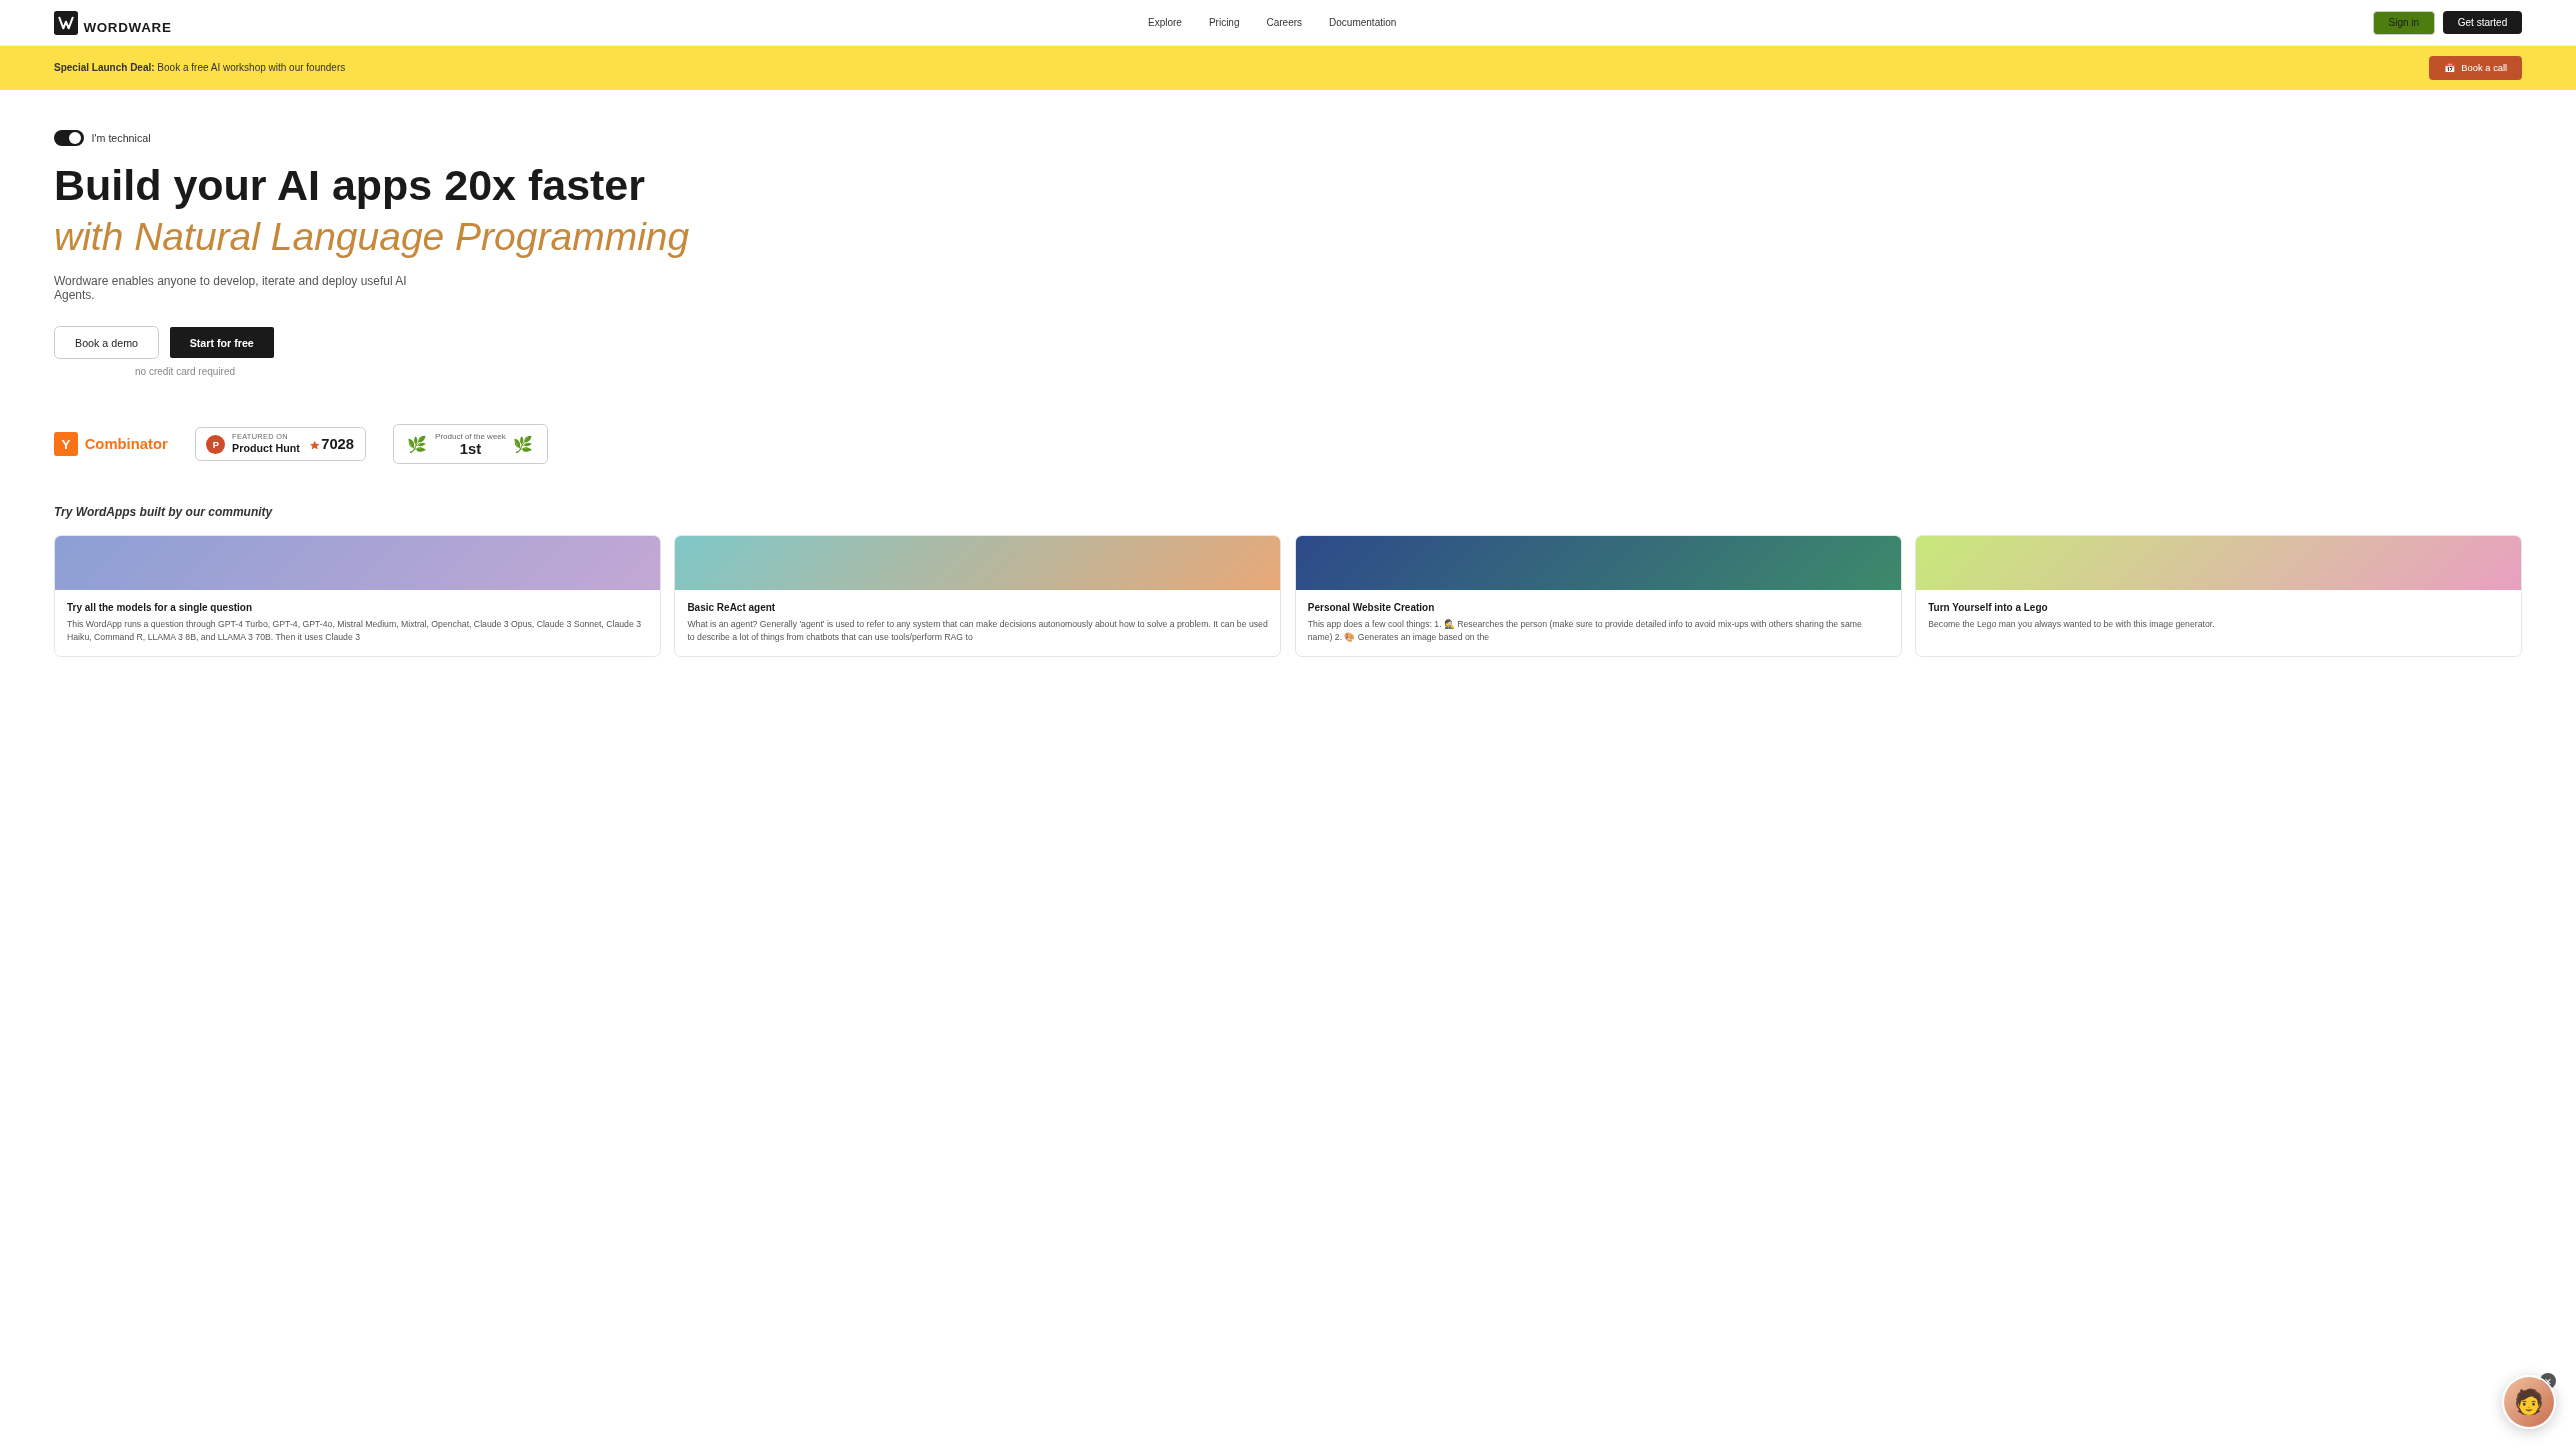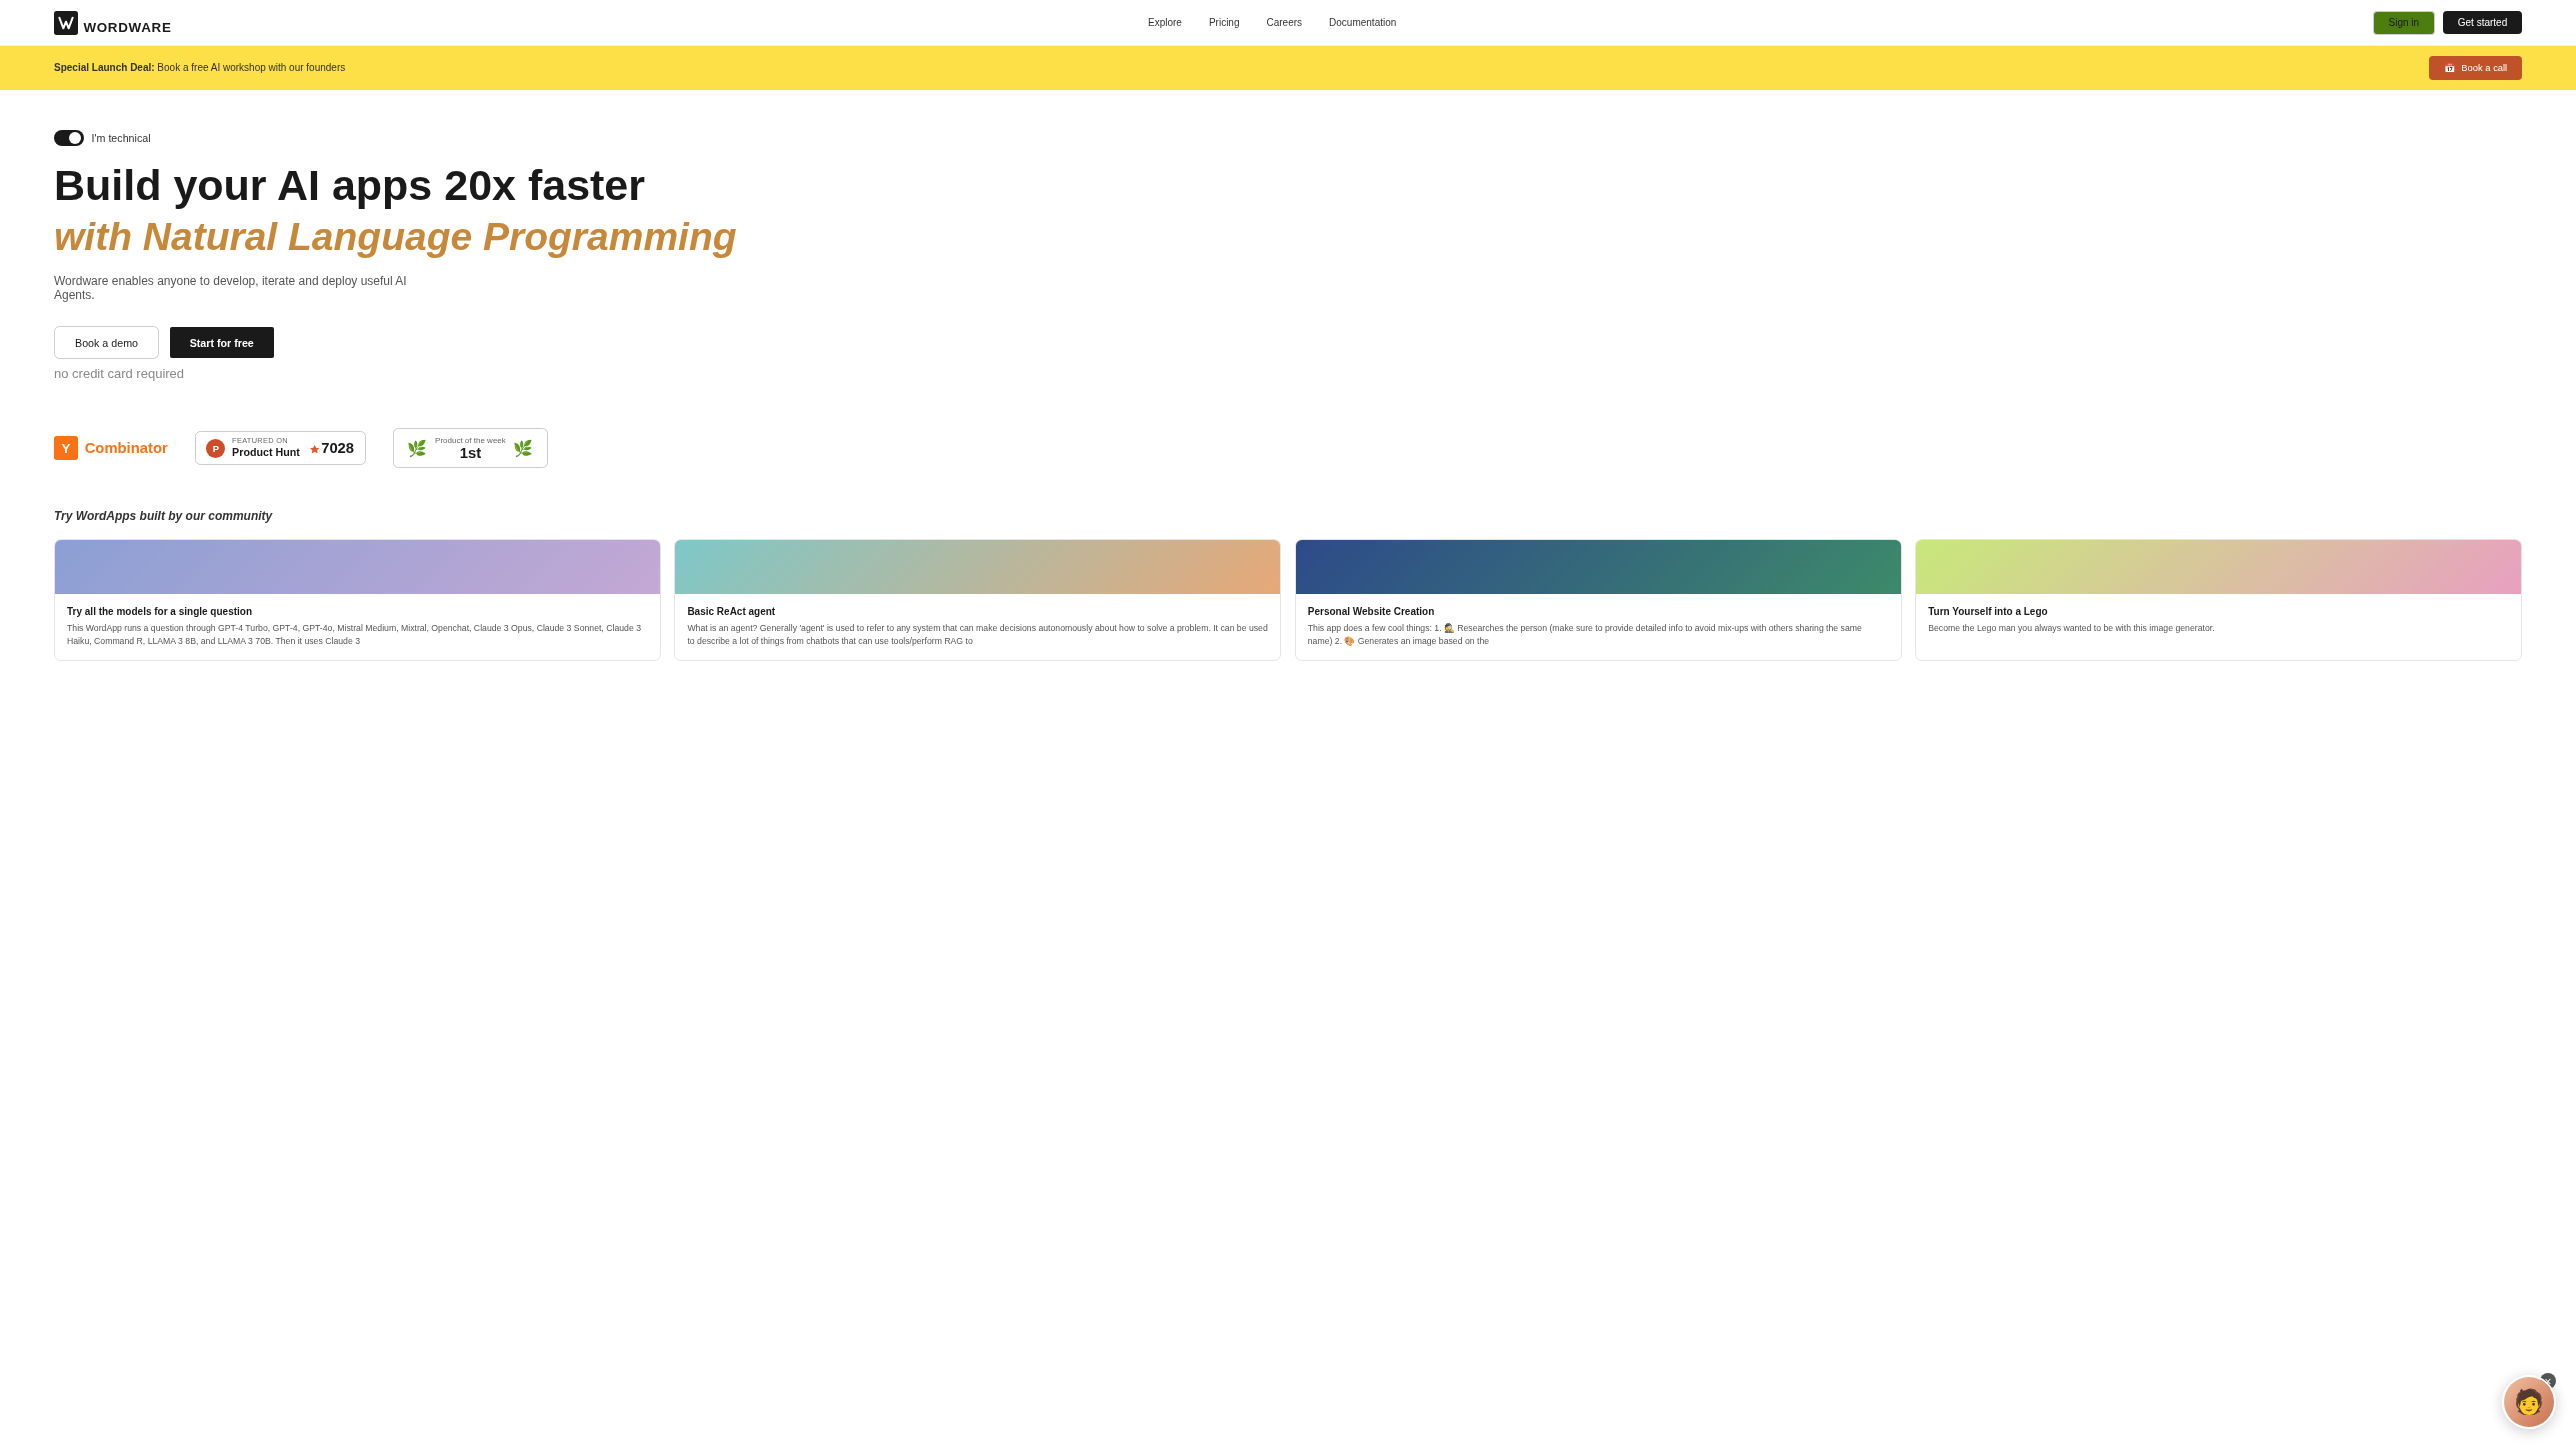--- a/index.html
+++ b/index.html
@@ -128,21 +128,21 @@
     }
     .hero-title {
       font-size: 43px;
       font-weight: 800;
       line-height: 1.1;
       color: #1a1a1a;
       margin-bottom: 5.4px;
     }
     .hero-subtitle {
       font-size: 39px;
-      font-weight: 700;
+      font-weight: 400;
       font-style: italic;
       color: #c8883a;
       margin-bottom: 13.4px;
       line-height: 1.2;
     }
     .hero-desc {
       font-size: 12px;
       color: #555;
       margin-bottom: 24px;
       max-width: 389px;
@@ -167,22 +167,23 @@
       background: #1a1a1a;
       color: #fff;
       border: none;
       padding: 9.4px 20px;
       border-radius: 2px;
       font-size: 10.7px;
       cursor: pointer;
       font-weight: 700;
     }
     .no-cc {
-      font-size: 13px;
+      font-size: 10px;
       color: #888;
+      margin-left: 81px;
     }
 
     
     .badges {
       display: flex;
       align-items: center;
       gap: 27px;
       padding: 20px 54px 27px;
     }
     .badge-yc {

